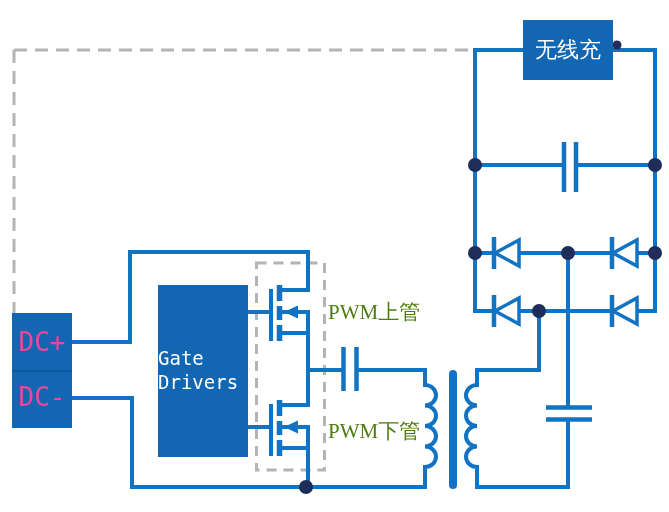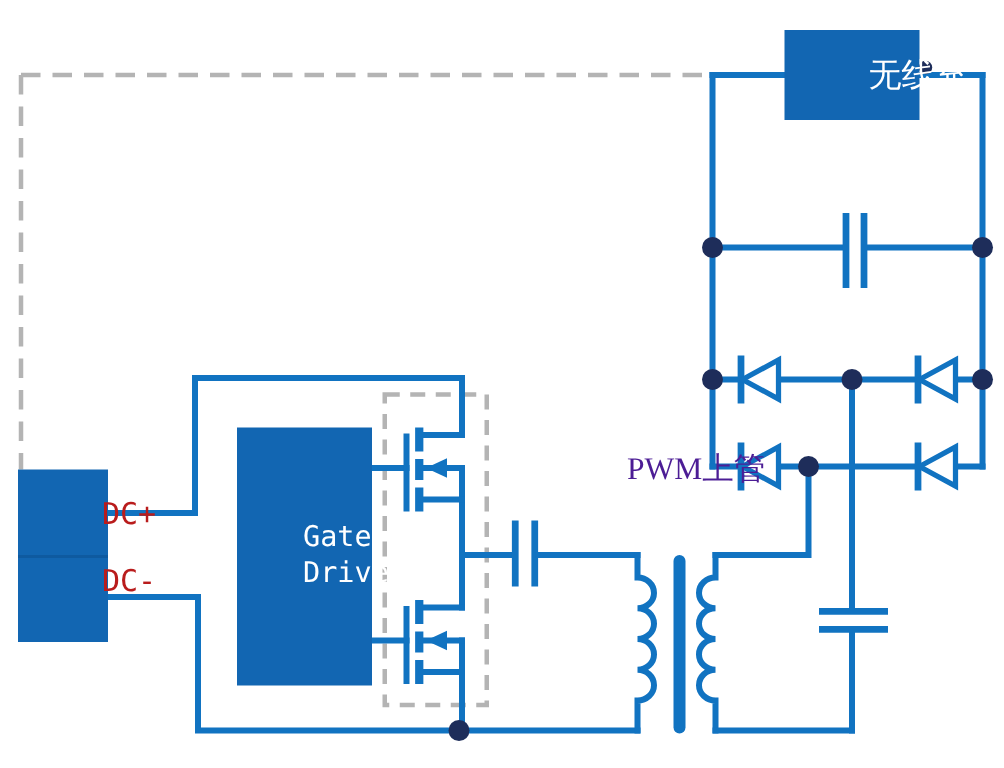--- a/index.html
+++ b/index.html
@@ -16,46 +16,45 @@
   .plate     { fill:none; stroke:#1173c1; stroke-width:4.5; stroke-linecap:butt; }
   .core      { fill:none; stroke:#1173c1; stroke-width:8; stroke-linecap:round; }
   .diode-tri { fill:#ffffff; stroke:#1173c1; stroke-width:3.5; stroke-linejoin:miter; }
   .diode-bar { fill:none; stroke:#1173c1; stroke-width:4.5; stroke-linecap:butt; }
   .dot       { fill:#1e2d5a; }
   .arrow     { fill:#1173c1; }
   .dashed    { fill:none; stroke:#b4b4b4; stroke-width:3; }
   .divider   { stroke:#0e5aa0; stroke-width:2; }
 
   
-  .overlay { position:absolute; display:flex; align-items:center; justify-content:center;padding-left:44px; }
+  .overlay { position:absolute; display:flex; align-items:center; justify-content:center; }
   .watermark {
     left:110px; top:118px; width:272px; height:80px;
     font-size:63px; color:#c9c9c9; letter-spacing:1px; white-space:nowrap;
     justify-content:flex-start;
   }
   .wireless-label {
     left:523px; top:20px; width:90px; height:60px;
     color:#ffffff; font-size:22px;
   }
   .gate-label {
     left:158px; top:285px; width:90px; height:172px;
     color:#ffffff; font-size:19px; line-height:1.25; text-align:left;
     font-family:"DejaVu Sans Mono", monospace;
   }
   .dc-label {
     left:12px; width:60px; height:58px;
-    color:#b91c1c; font-size:20px;
+    color:#ec4899; font-size:26px;
     font-family:"DejaVu Sans Mono", monospace;
   }
   .dc-plus  { top:313px; }
-  .dc-minus { top:358px;text-align:right; }
+  .dc-minus { top:368px;text-align:right; }
   .pwm-label {
-    color:#4c1d95; font-size:21px; white-space:nowrap;
+    color:#4d7c0f; font-size:21px; white-space:nowrap;
     font-family:"Liberation Serif", serif;
-    margin-left:46px;
   }
   .pwm-high { left:328px; top:299px; height:26px; }
   .pwm-low  { left:328px; top:418px; height:26px; }
 </style>
 </head>
 <body>
 
 <div id="screen">
 
   <svg width="669" height="512" viewBox="0 0 669 512">
@@ -184,13 +183,14 @@
   <div class="overlay wireless-label">无线充</div>
 
   <div class="overlay gate-label">Gate Drivers</div>
 
   <div class="overlay dc-label dc-plus">DC+</div>
 
   <div class="overlay dc-label dc-minus">DC-</div>
 
   <div class="overlay pwm-label pwm-high">PWM上管</div>
 
+  <div class="overlay pwm-label pwm-low">PWM下管</div>
 </div>
 
 </body></html>

